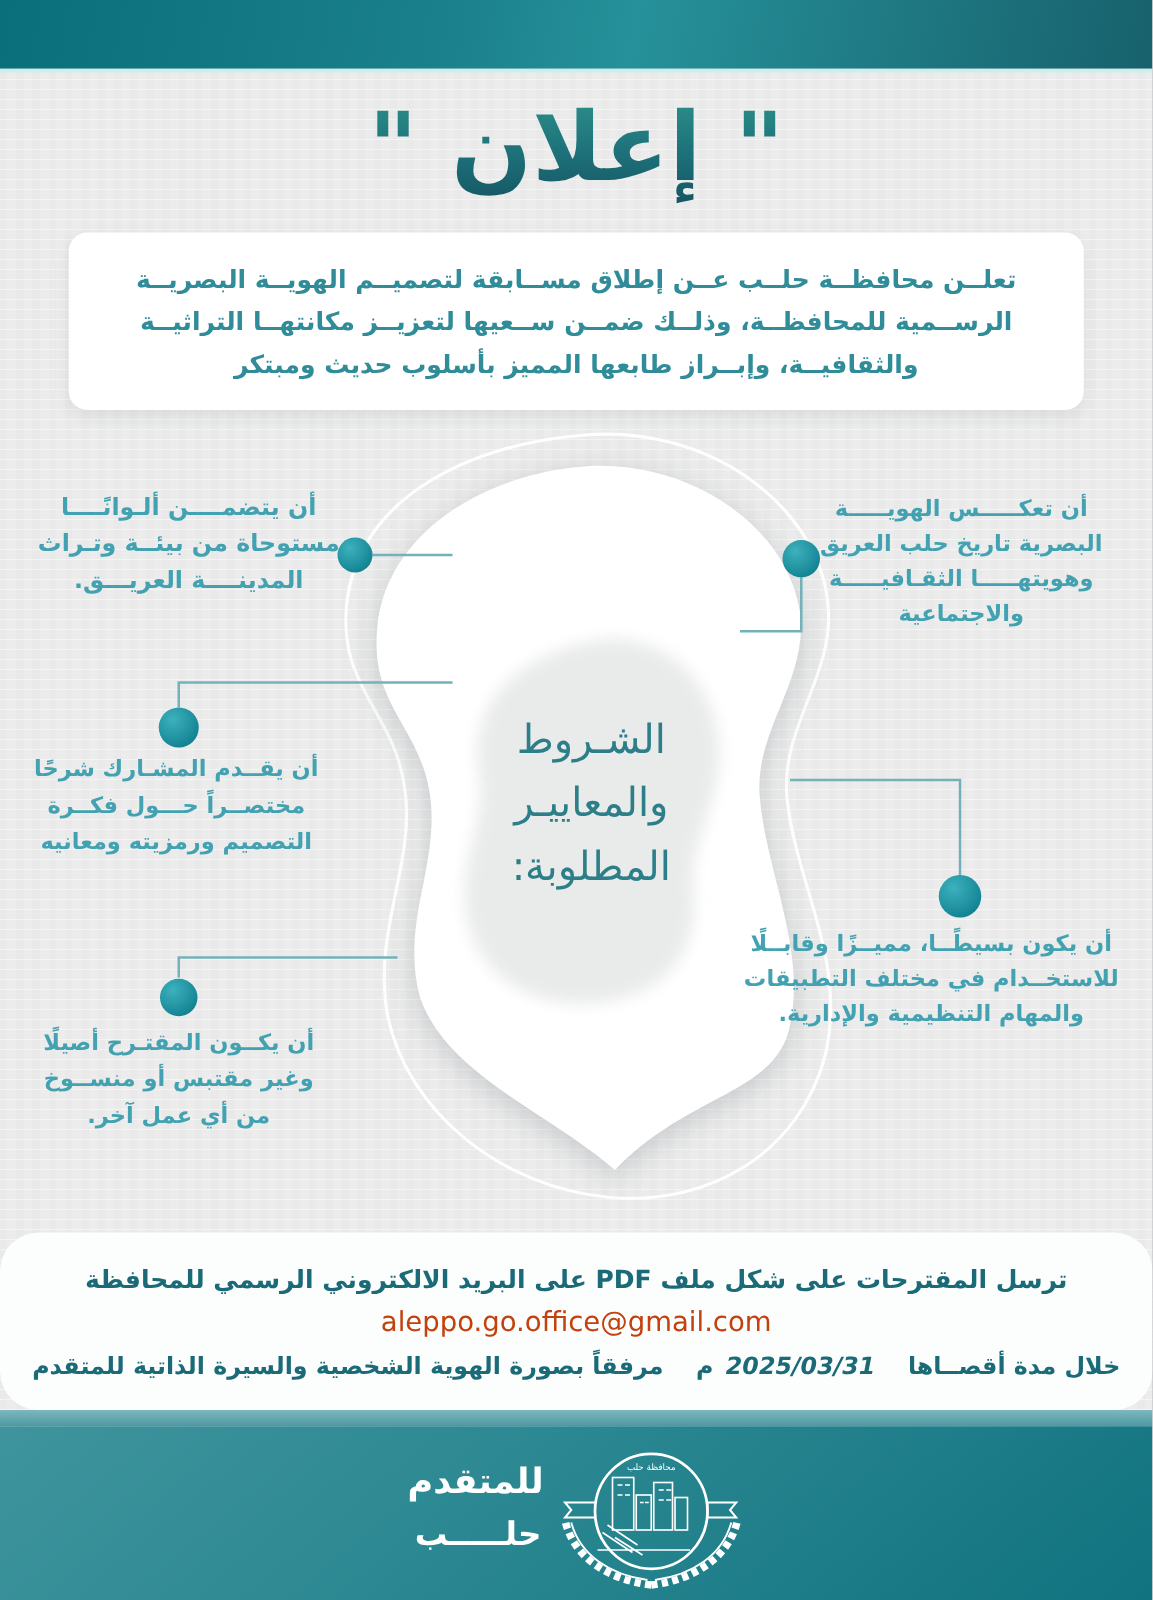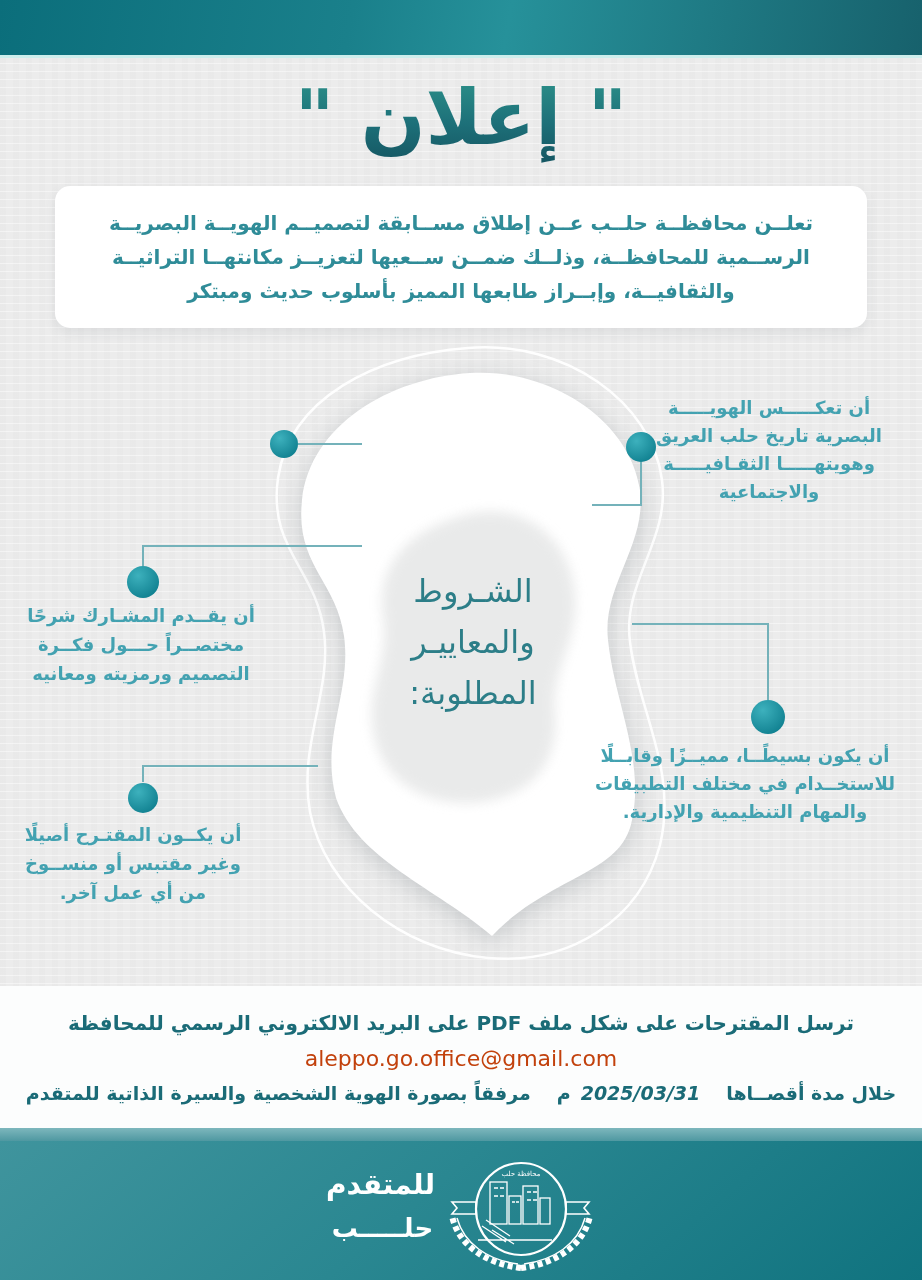--- a/index.html
+++ b/index.html
@@ -49,27 +49,28 @@
   .center-title span{display:block;}
   
   .criteria-item{
     position:absolute;z-index:3;direction:rtl;text-align:center;
     font-weight:bold;color:#43a2b1;
   }
   .ci-left-top   {left:20px; top:392px;width:262px;font-size:19px;line-height:29px;}
   .ci-right-top  {left:638px;top:394px;width:262px;font-size:18px;line-height:28px;}
   .ci-left-mid   {left:16px; top:601px;width:250px;font-size:18px;line-height:29px;}
   .ci-right-bot  {left:592px;top:742px;width:306px;font-size:18px;line-height:28px;}
-  .ci-left-bot   {left:12px; top:820px;width:242px;font-size:18px;line-height:29px;}
+  .ci-left-bot   {left:22px; top:820px;width:242px;font-size:18px;line-height:29px;}
   
   .info-band{
     position:absolute;left:0;top:986px;width:922px;height:142px;z-index:4;
     background:#fcfdfd;
     display:flex;flex-direction:column;align-items:center;justify-content:center;
     gap:11px;
+    border-radius:31px;
   }
   .submission-line1{
     direction:rtl;font-size:20px;font-weight:bold;color:#1a6b77;
   }
   .submission-email{
     direction:ltr;font-size:22px;font-weight:500;color:#c2410c;
   }
   .submission-line3{
     direction:rtl;display:flex;align-items:baseline;gap:26px;
     font-size:19px;font-weight:bold;color:#1a6b77;
@@ -140,20 +141,23 @@
       <circle cx="143" cy="798" r="15"></circle>
     </g>
   </svg>
 
   <div class="center-title">
     <span>الشـروط</span>
     <span>والمعاييـر</span>
     <span>المطلوبة:</span>
   </div>
 
+  <div class="criteria-item ci-left-top">
+    <span>أن يتضمــــن ألـوانًــــا مستوحاة من بيئــة وتـراث المدينــــة العريـــق.</span>
+  </div>
   <div class="criteria-item ci-right-top">
     <span>أن تعكـــــس الهويـــــة البصرية تاريخ حلب العريق وهويتهـــــا الثقـافيـــــة والاجتماعية</span>
   </div>
   <div class="criteria-item ci-left-mid">
     <span>أن يقــدم المشـارك شرحًا مختصــراً حـــول فكــرة التصميم ورمزيته ومعانيه</span>
   </div>
   <div class="criteria-item ci-right-bot">
     <span>أن يكون بسيطًــا، مميــزًا وقابــلًا للاستخــدام في مختلف التطبيقات والمهام التنظيمية والإدارية.</span>
   </div>
   <div class="criteria-item ci-left-bot">

